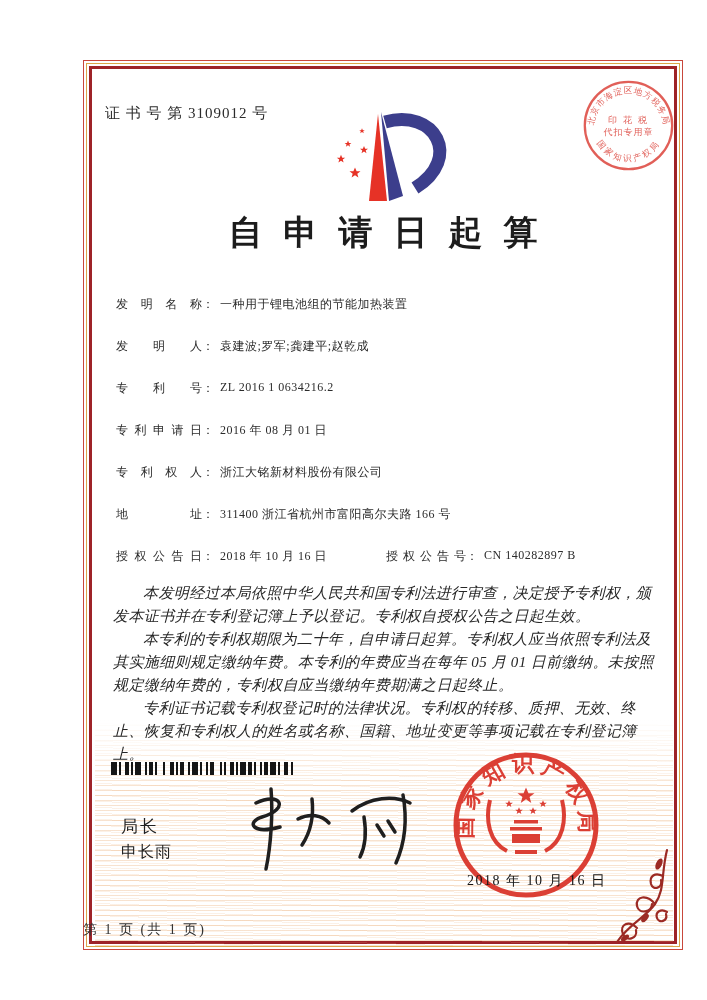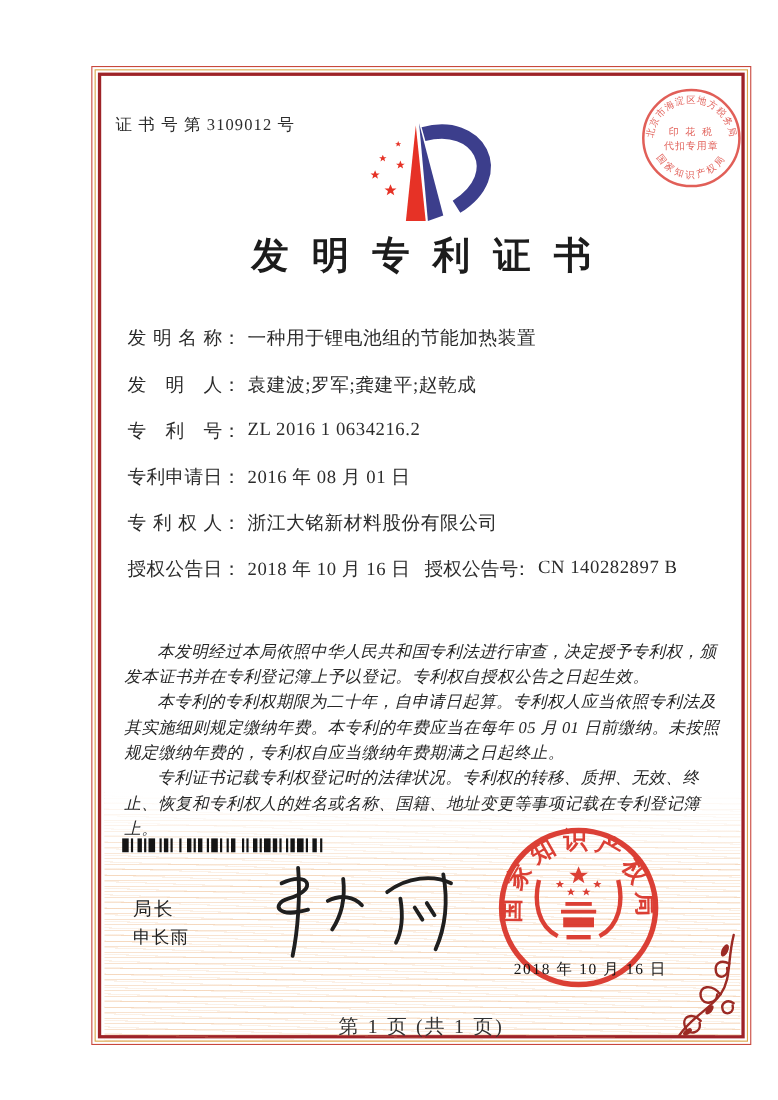--- a/index.html
+++ b/index.html
@@ -16,21 +16,21 @@
       repeating-linear-gradient(0deg, rgba(233,166,106,0.32) 0 1px, rgba(255,255,255,0) 1px 5px),
       repeating-linear-gradient(2deg, rgba(236,176,120,0.18) 0 1px, rgba(255,255,255,0) 1px 6px);}
   .wave-fade{position:absolute;left:64px;top:720px;width:578px;height:70px;z-index:0;
     background:linear-gradient(#ffffff, rgba(255,255,255,0));}
   
   .cert-no{position:absolute;left:74px;top:104px;font-size:15px;letter-spacing:1px;color:#2b2b2b;z-index:2;}
   .logo{position:absolute;left:292px;top:106px;width:150px;height:100px;z-index:2;}
   .title{position:absolute;left:52px;top:210px;width:600px;text-align:center;
          font-size:34px;font-weight:bold;color:#1c1c1c;letter-spacing:21px;padding-left:21px;
          box-sizing:border-box;z-index:2;}
-  .fields{position:absolute;left:85px;top:296px;width:545px;font-size:17px;color:#2b2b2b;z-index:2;}
+  .fields{position:absolute;left:85px;top:296px;width:545px;font-size:12px;color:#2b2b2b;z-index:2;}
   .frow{position:relative;height:23px;margin-bottom:19px;white-space:nowrap;}
   .flabel{display:inline-block;width:86px;text-align:justify;text-align-last:justify;vertical-align:top;}
   .fcolon{display:inline-block;vertical-align:top;}
   .fvalue{display:inline-block;margin-left:6px;vertical-align:top;letter-spacing:0.5px;}
   .fcol2{position:absolute;left:270px;top:0;white-space:nowrap;}
   .fcol2 .flabel{width:80px;}
   .paras{position:absolute;left:82px;top:582px;width:550px;z-index:2;
          font-size:15px;line-height:23px;font-style:italic;color:#262626;letter-spacing:0.4px;}
   .paras p{margin:0;text-indent:2em;}
   
@@ -43,22 +43,22 @@
                 font-family:"Liberation Sans","DejaVu Sans",sans-serif;letter-spacing:2px;}
   .signer-name{position:absolute;left:90px;top:842px;font-size:16px;color:#222;z-index:2;
                font-family:"Liberation Sans","DejaVu Sans",sans-serif;letter-spacing:1px;}
   .sig-svg{position:absolute;left:195px;top:783px;width:210px;height:92px;z-index:2;}
   
   .seal-official{position:absolute;left:420px;top:750px;width:150px;height:150px;z-index:3;opacity:0.92;}
   .seal-tax{position:absolute;left:550px;top:78px;width:95px;height:95px;z-index:5;opacity:0.88;}
   .seal-date{position:absolute;left:436px;top:872px;font-size:14px;color:#141414;
              letter-spacing:1.5px;z-index:4;}
   .ornament{position:absolute;left:580px;top:846px;width:64px;height:100px;z-index:2;}
-  .footer{position:absolute;left:52px;top:921px;width:600px;text-align:center;
-          font-size:18px;color:#333;letter-spacing:2px;z-index:2;}
+  .footer{position:absolute;left:52px;top:921px;width:600px;
+          font-size:14px;color:#333;letter-spacing:2px;z-index:2;}
 </style>
 </head>
 <body>
 
 <div class="page">
 
   <div class="frame">
     <div class="frame-mid">
       <div class="frame-in"></div>
     </div>
@@ -78,37 +78,40 @@
       <use href="#star" xlink:href="#star" transform="translate(25,38) scale(0.34)"></use>
       <use href="#star" xlink:href="#star" transform="translate(41,44) scale(0.40)"></use>
       <use href="#star" xlink:href="#star" transform="translate(18,53) scale(0.42)"></use>
       <use href="#star" xlink:href="#star" transform="translate(32,67) scale(0.55)"></use>
     </g>
     <path d="M55 8 L64 95 L46 95 Z" fill="#e63226"></path>
     <path d="M58 6 L80 90 L66 95 Z" fill="#3c3e8c"></path>
     <path d="M62 16 C112 2 140 52 92 82" fill="none" stroke="#3c3e8c" stroke-width="13"></path>
   </svg>
 
-  <div class="title">发明专利证书</div>
+  <div class="title">自申请日起算</div>
 
   <div class="fields">
     <div class="frow">
       <span class="flabel">发明名称</span><span class="fcolon">：</span><span class="fvalue">一种用于锂电池组的节能加热装置</span>
     </div>
     <div class="frow">
       <span class="flabel">发明人</span><span class="fcolon">：</span><span class="fvalue">袁建波;罗军;龚建平;赵乾成</span>
     </div>
     <div class="frow">
       <span class="flabel">专利号</span><span class="fcolon">：</span><span class="fvalue">ZL 2016 1 0634216.2</span>
     </div>
     <div class="frow">
       <span class="flabel">专利申请日</span><span class="fcolon">：</span><span class="fvalue">2016 年 08 月 01 日</span>
     </div>
     <div class="frow">
       <span class="flabel">专利权人</span><span class="fcolon">：</span><span class="fvalue">浙江大铭新材料股份有限公司</span>
+    </div>
+    <div class="frow">
+      <span class="flabel">地址</span><span class="fcolon">：</span><span class="fvalue">311400 浙江省杭州市富阳高尔夫路 166 号</span>
     </div>
     <div class="frow">
       <span class="flabel">授权公告日</span><span class="fcolon">：</span><span class="fvalue">2018 年 10 月 16 日</span>
       <span class="fcol2">
         <span class="flabel">授权公告号</span><span class="fcolon">：</span><span class="fvalue">CN 140282897 B</span>
       </span>
     </div>
   </div>
 
   <div class="paras">

